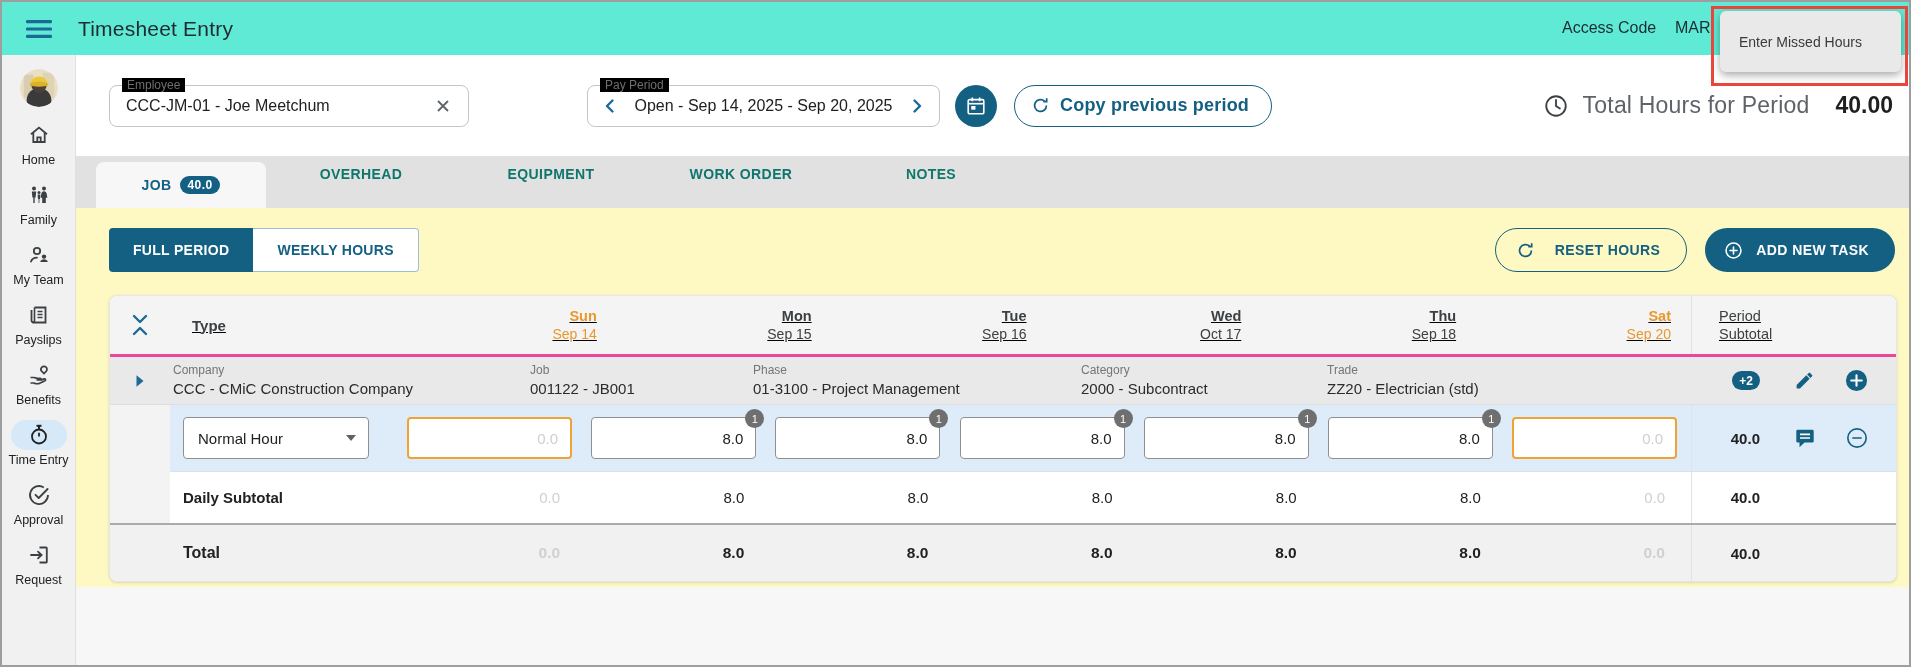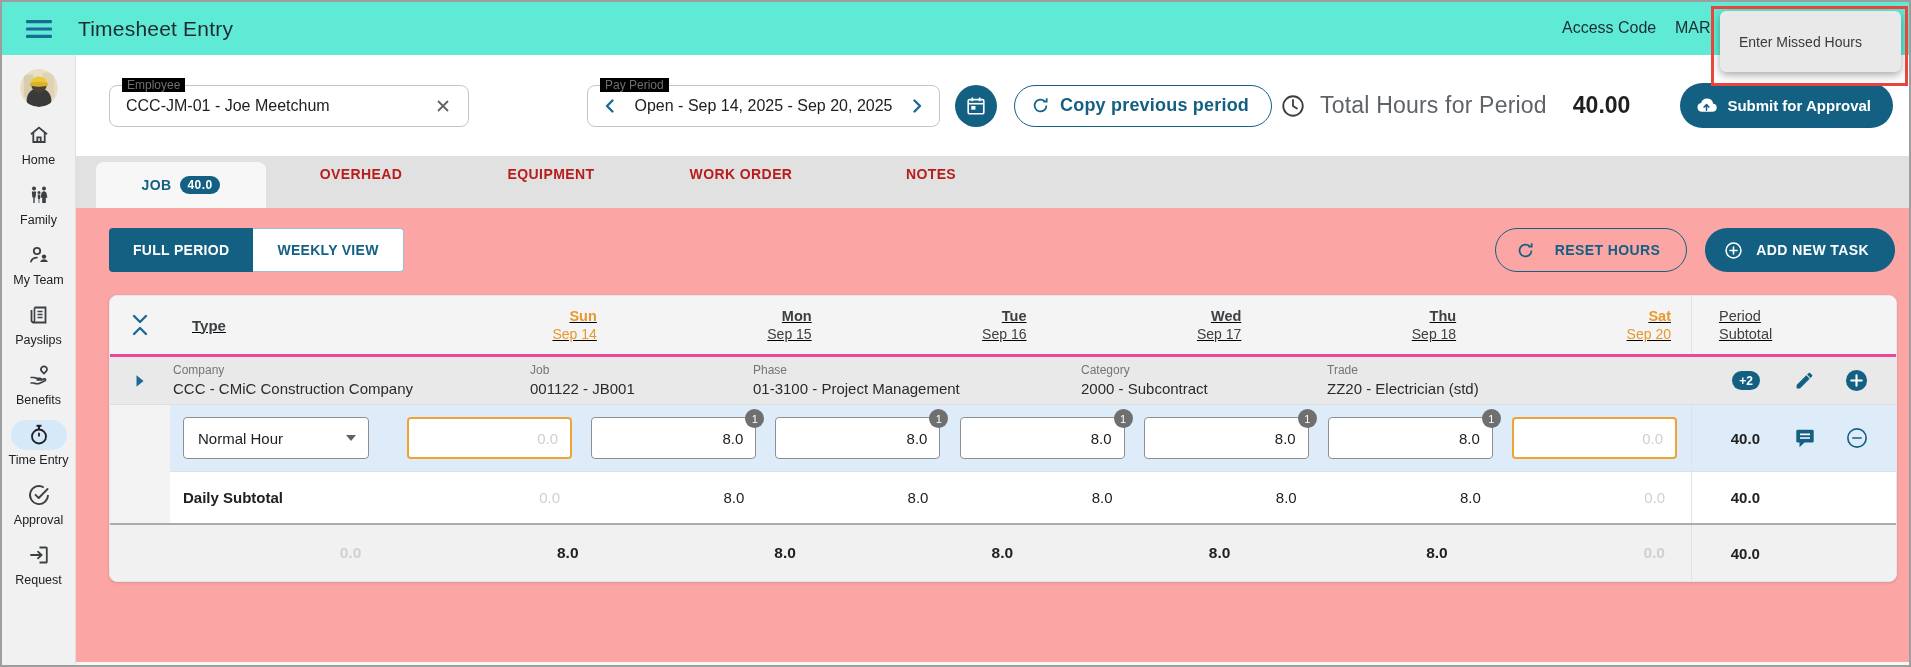--- a/index.html
+++ b/index.html
@@ -56,26 +56,26 @@
   .th-group { margin-left:auto; display:flex; align-items:center; }
   .th-label { margin-left:14px; font-size:23px; color:#5f6368; letter-spacing:.2px; }
   .th-value { margin-left:26px; font-size:23px; color:#1f1f1f; font-weight:bold; }
   .submit-btn { margin-left:50px; height:45px; border:none; border-radius:23px; background:#146083; color:#fff;
                 font-size:15px; font-weight:bold; display:flex; align-items:center; gap:10px; padding:0 22px 0 16px;
                 cursor:pointer; }
 
   
   .tabbar { height:52px; background:#e1e1e1; display:flex; align-items:flex-end; padding-left:20px; }
   .tab { height:68px; width:190px; display:flex; align-items:center; justify-content:center; gap:8px;
-         font-size:14px; font-weight:bold; letter-spacing:.4px; color:#b91c1c; cursor:pointer; }
+         font-size:14px; font-weight:bold; letter-spacing:.4px; color:#0f766e; cursor:pointer; }
   .tab.active { height:46px; width:170px; background:#f7f7f7; border-radius:8px 8px 0 0; color:#146083; }
   .tab-badge { background:#146083; color:#fff; font-size:12px; font-weight:bold; padding:2px 8px; border-radius:10px; }
 
   
-  .content { position:relative; height:454px; background:#fca5a5; }
+  .content { position:relative; height:379px; background:#fef9c3; }
   .toggle-row { position:absolute; top:20px; left:33px; right:14px; height:44px; display:flex; align-items:center; }
   .seg { height:44px; display:flex; align-items:center; padding:0 24px; font-size:14px; font-weight:bold;
          letter-spacing:.3px; cursor:pointer; }
   .seg.on { background:#146083; color:#fff; border-radius:4px 0 0 4px; }
   .seg.off { background:#fff; color:#146083; border:1px solid #9ebfd2; border-left:none; border-radius:0 4px 4px 0; }
   .reset-btn { margin-left:auto; height:44px; border:1px solid #146083; border-radius:22px; background:transparent;
                color:#146083; font-size:14px; font-weight:bold; letter-spacing:.4px; display:flex; align-items:center;
                gap:20px; padding:0 26px 0 20px; cursor:pointer; }
   .add-btn { margin-left:18px; height:44px; border:none; border-radius:22px; background:#146083; color:#fff;
              font-size:14px; font-weight:bold; letter-spacing:.4px; display:flex; align-items:center; gap:12px;
@@ -321,27 +321,20 @@
         <span>Copy previous period</span>
       </button>
 
       <div class="th-group">
         <svg width="26" height="26" viewBox="0 0 24 24" fill="none" stroke="#3c4043" stroke-width="1.7">
           <circle cx="12" cy="12" r="9"></circle>
             <path d="M12 6.5V12l3.6 2.4" stroke-linecap="round"></path>
         </svg>
         <span class="th-label">Total Hours for Period</span>
         <span class="th-value">40.00</span>
-        <button class="submit-btn">
-          <svg width="21" height="21" viewBox="0 0 24 24">
-            <path d="M6.8 19a5 5 0 0 1-.9-9.93A7 7 0 0 1 19.6 10 4.2 4.2 0 0 1 18.6 19z" fill="#fff"></path>
-            <path d="M12 17.5v-5.5M9.3 13.8 12 11l2.7 2.8" fill="none" stroke="#146083" stroke-width="1.8" stroke-linecap="round" stroke-linejoin="round"></path>
-          </svg>
-          <span>Submit for Approval</span>
-        </button>
       </div>
     </div>
 
     <div class="tabbar">
       <div class="tab active">
         <span>JOB</span>
         <span class="tab-badge">40.0</span>
       </div>
       <div class="tab">
           <span>OVERHEAD</span>
@@ -357,21 +350,21 @@
         </div>
     </div>
 
     <div class="content">
 
       <div class="toggle-row">
         <div class="seg on">
           <span>FULL PERIOD</span>
         </div>
         <div class="seg off">
-          <span>WEEKLY VIEW</span>
+          <span>WEEKLY HOURS</span>
         </div>
         <button class="reset-btn">
           <svg width="19" height="19" viewBox="0 0 24 24" fill="none" stroke="#146083" stroke-width="2.2">
             <path d="M19.5 12a7.5 7.5 0 1 1-2.2-5.3"></path>
               <path d="M19.8 2.8v4.2h-4.2"></path>
           </svg>
           <span>RESET HOURS</span>
         </button>
         <button class="add-btn">
           <svg width="21" height="21" viewBox="0 0 24 24" fill="none" stroke="#fff" stroke-width="1.8">
@@ -412,21 +405,21 @@
             </div>
           <div class="c-day">
               <div class="day-h">
             <div class="d1">Tue</div>
                 <div class="d2">Sep 16</div>
               </div>
             </div>
           <div class="c-day">
               <div class="day-h">
             <div class="d1">Wed</div>
-                <div class="d2">Sep 17</div>
+                <div class="d2">Oct 17</div>
               </div>
             </div>
           <div class="c-day">
               <div class="day-h">
             <div class="d1">Thu</div>
                 <div class="d2">Sep 18</div>
               </div>
             </div>
           <div class="c-day">
               <div class="day-h weekend">
@@ -570,20 +563,23 @@
               <span class="num muted">0.0</span>
             </div>
           <div class="c-sub">
               <span class="sub-num">40.0</span>
             </div>
           <div class="c-actions"></div>
         </div>
 
         <div class="row total-row">
           <div class="c-gutter"></div>
+          <div class="c-type">
+              <span class="label-cell">Total</span>
+            </div>
           <div class="c-day">
               <span class="num muted">0.0</span>
             </div>
           <div class="c-day">
               <span class="num">8.0</span>
             </div>
           <div class="c-day">
               <span class="num">8.0</span>
             </div>
           <div class="c-day">

